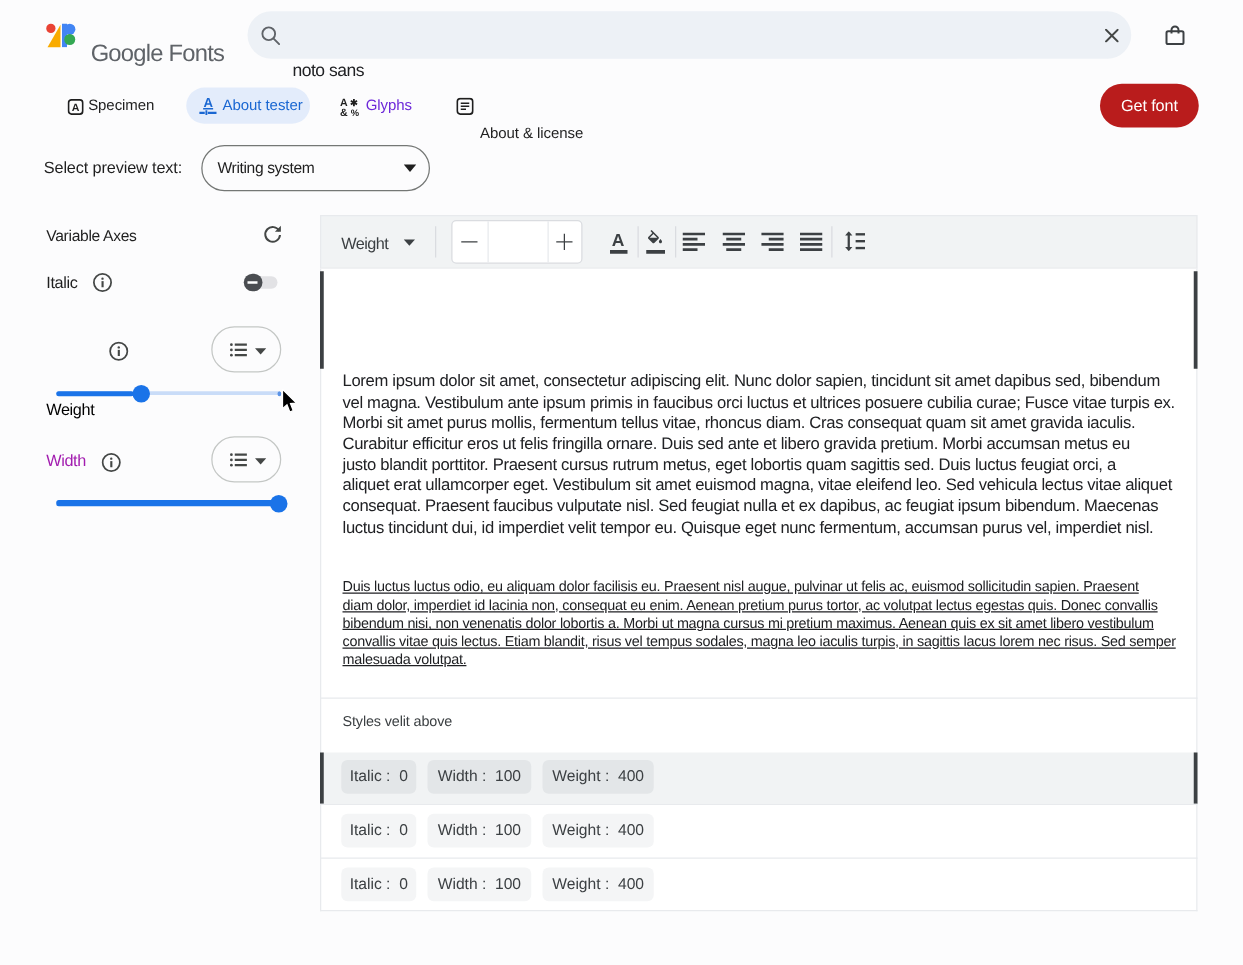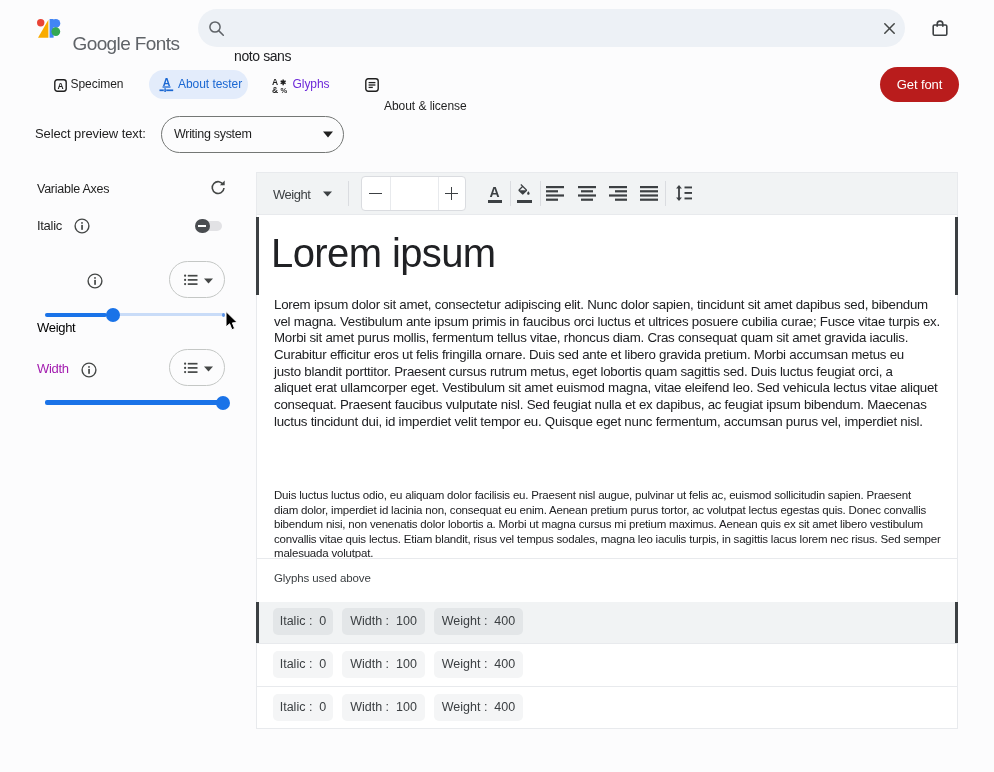--- a/index.html
+++ b/index.html
@@ -204,43 +204,42 @@
     <polygon points="3,16 5.9,12.6 0.1,12.6" fill="#3c4043"></polygon>
     <rect x="8.5" y="1.5" width="7.5" height="1.9" fill="#3c4043"></rect>
     <rect x="8.5" y="7" width="7.5" height="1.9" fill="#3c4043"></rect>
     <rect x="8.5" y="12.5" width="7.5" height="1.9" fill="#3c4043"></rect>
   </svg>
 
   <div class="abs" style="left:256px; top:215px; width:702px; height:514px; background:#fff; border-left:1px solid #e8eaed; border-right:1px solid #e8eaed; border-bottom:1px solid #e8eaed;"></div>
 
   <div class="abs" style="left:256px; top:217px; width:3px; height:78px; background:#3c4043;"></div>
   <div class="abs" style="left:955px; top:217px; width:3px; height:78px; background:#3c4043;"></div>
-  <div class="abs" style="left:271px; top:230px; font-size:40px; color:#202124; letter-spacing:-0.6px; line-height:46px;">Lorem ipsum</div>
 
   <div class="abs" style="left:274px; top:297px; font-size:13.3px; color:#202124; line-height:16.65px; letter-spacing:-0.25px; white-space:nowrap;">
 Lorem ipsum dolor sit amet, consectetur adipiscing elit. Nunc dolor sapien, tincidunt sit amet dapibus sed, bibendum<br>
 vel magna. Vestibulum ante ipsum primis in faucibus orci luctus et ultrices posuere cubilia curae; Fusce vitae turpis ex.<br>
 Morbi sit amet purus mollis, fermentum tellus vitae, rhoncus diam. Cras consequat quam sit amet gravida iaculis.<br>
 Curabitur efficitur eros ut felis fringilla ornare. Duis sed ante et libero gravida pretium. Morbi accumsan metus eu<br>
 justo blandit porttitor. Praesent cursus rutrum metus, eget lobortis quam sagittis sed. Duis luctus feugiat orci, a<br>
 aliquet erat ullamcorper eget. Vestibulum sit amet euismod magna, vitae eleifend leo. Sed vehicula lectus vitae aliquet<br>
 consequat. Praesent faucibus vulputate nisl. Sed feugiat nulla et ex dapibus, ac feugiat ipsum bibendum. Maecenas<br>
 luctus tincidunt dui, id imperdiet velit tempor eu. Quisque eget nunc fermentum, accumsan purus vel, imperdiet nisl.
   </div>
 
-  <div class="abs" style="left:274px; top:488px; font-size:11.5px; color:#202124; line-height:14.6px; letter-spacing:-0.2px; white-space:nowrap;">
+  <div class="abs" style="left:274px; top:463px; font-size:11.5px; color:#202124; line-height:14.6px; letter-spacing:-0.2px; white-space:nowrap;text-decoration:underline;">
 Duis luctus luctus odio, eu aliquam dolor facilisis eu. Praesent nisl augue, pulvinar ut felis ac, euismod sollicitudin sapien. Praesent<br>
 diam dolor, imperdiet id lacinia non, consequat eu enim. Aenean pretium purus tortor, ac volutpat lectus egestas quis. Donec convallis<br>
 bibendum nisi, non venenatis dolor lobortis a. Morbi ut magna cursus mi pretium maximus. Aenean quis ex sit amet libero vestibulum<br>
 convallis vitae quis lectus. Etiam blandit, risus vel tempus sodales, magna leo iaculis turpis, in sagittis lacus lorem nec risus. Sed semper<br>
 malesuada volutpat.
   </div>
 
   <div class="abs" style="left:256px; top:558px; width:702px; height:1px; background:#e8eaed;"></div>
-  <div class="abs" style="left:274px; top:572px; font-size:11.5px; color:#3c4043; letter-spacing:-0.1px;">Glyphs used above</div>
+  <div class="abs" style="left:274px; top:572px; font-size:11.5px; color:#3c4043; letter-spacing:-0.1px;">Styles velit above</div>
 
   <div class="abs" style="left:257px; top:602px; width:700px; height:41px; background:#f1f3f4;"></div>
   <div class="abs" style="left:256px; top:602px; width:3px; height:41px; background:#3c4043;"></div>
   <div class="abs" style="left:955px; top:602px; width:3px; height:41px; background:#3c4043;"></div>
 
   <div class="abs" style="left:256px; top:643px; width:702px; height:1px; background:#e8eaed;"></div>
   <div class="abs" style="left:256px; top:686px; width:702px; height:1px; background:#e8eaed;"></div>
 
   <div class="abs" style="left:273px; top:608px; width:60px; height:27px; background:#e3e6e8; border-radius:5px; font-size:12.5px; color:#3c4043; line-height:27px; text-align:center;">Italic :&nbsp; 0</div>
   <div class="abs" style="left:342px; top:608px; width:83px; height:27px; background:#e3e6e8; border-radius:5px; font-size:12.5px; color:#3c4043; line-height:27px; text-align:center;">Width :&nbsp; 100</div>

